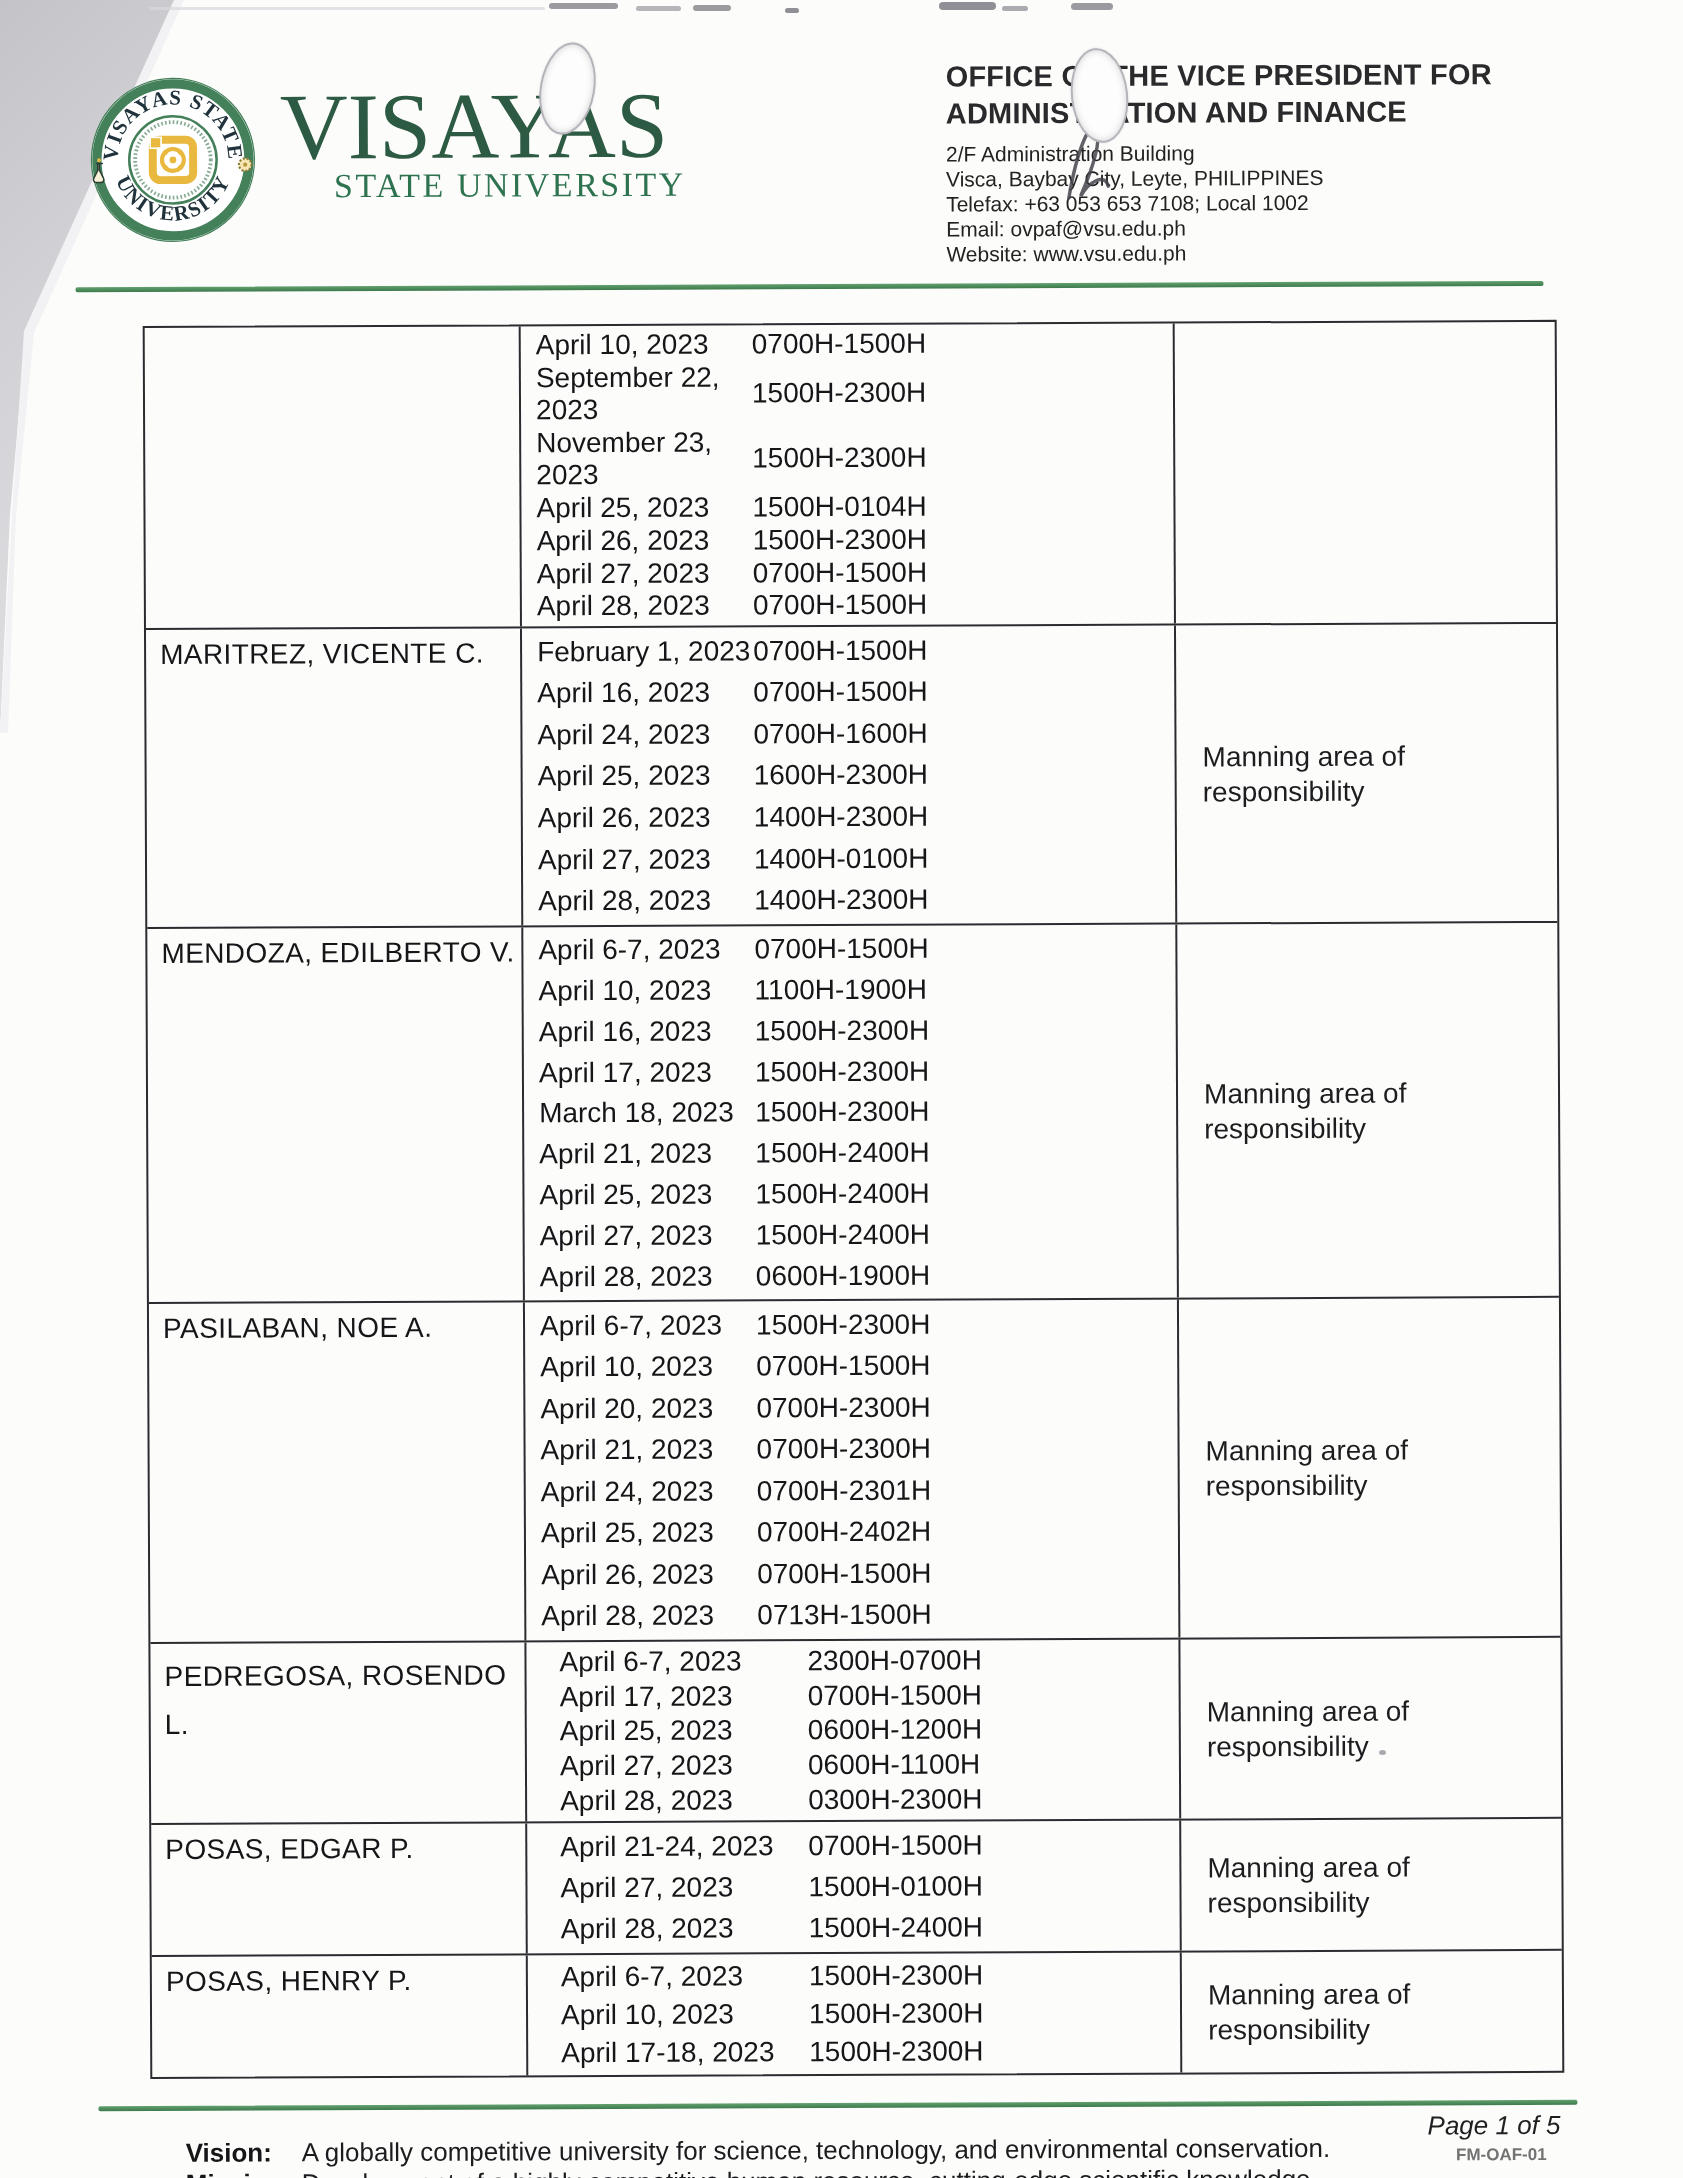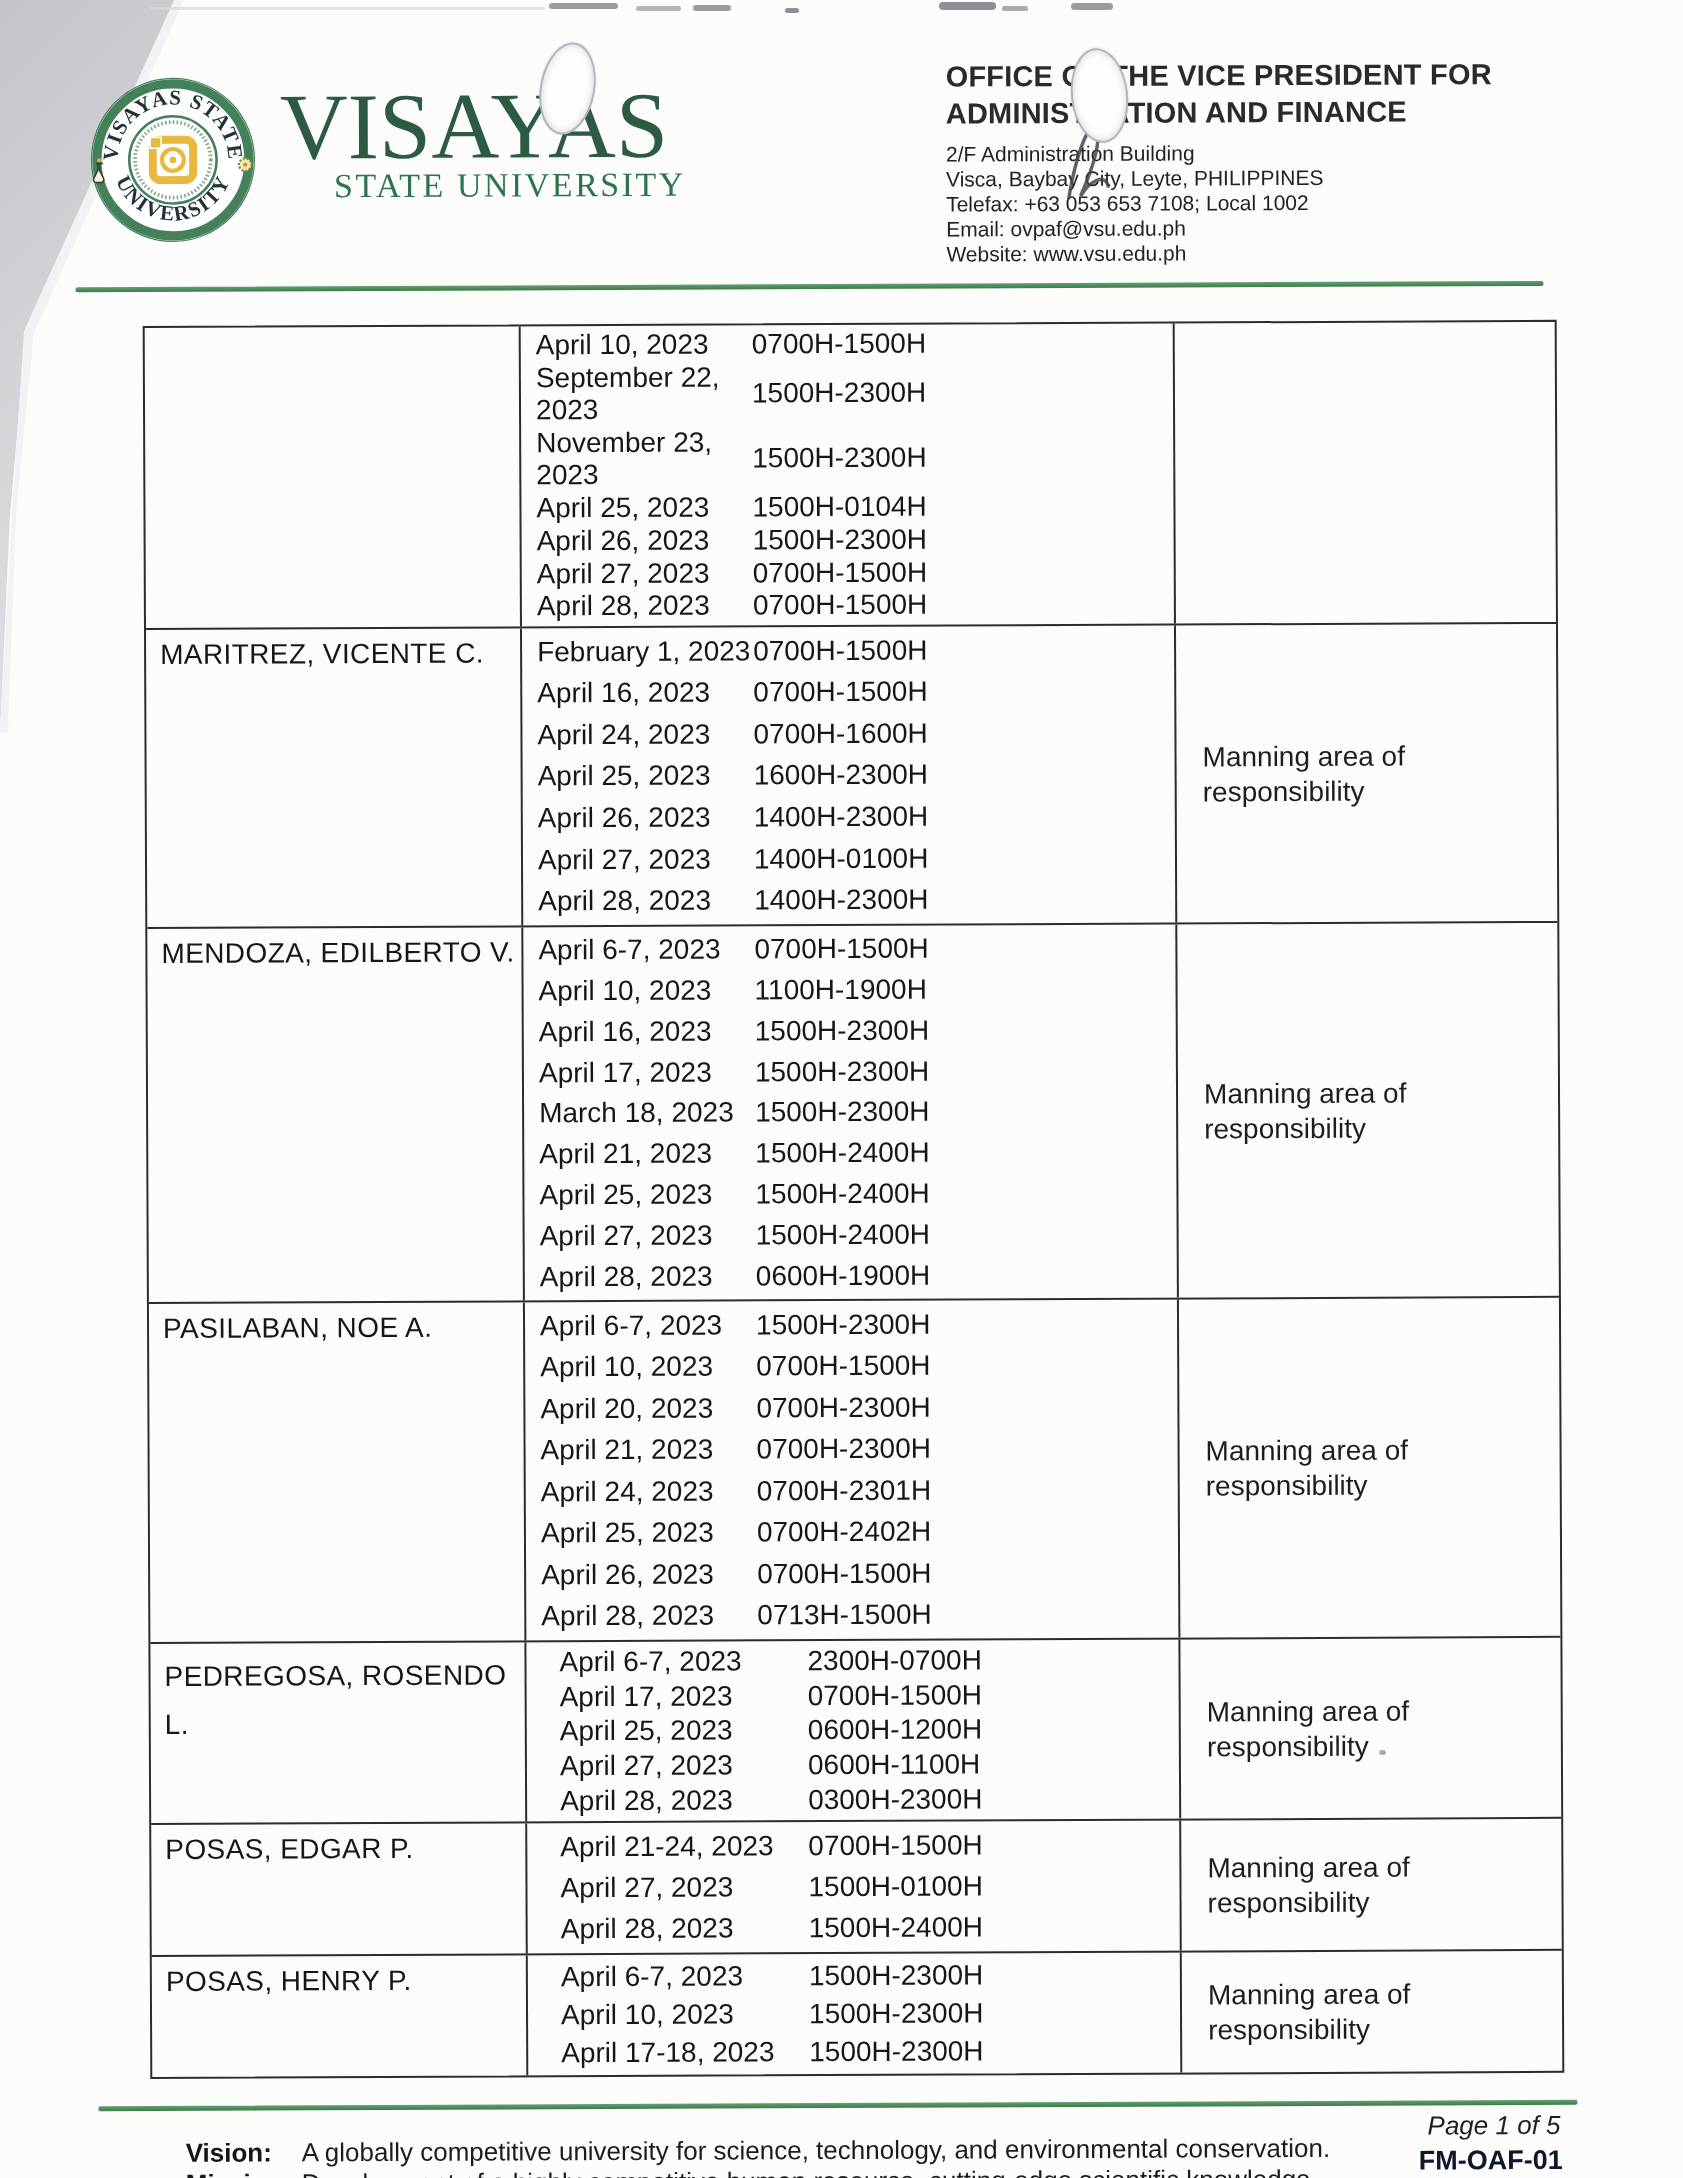--- a/index.html
+++ b/index.html
@@ -66,21 +66,21 @@
     justify-content:space-around;padding:3px 0;}
   .rcell{flex:1;border-left:2px solid #2c2c30;box-sizing:border-box;
     display:flex;align-items:center;padding-left:26px;}
   .rtext{width:236px;line-height:35px;font-size:28px;color:#1d1d1f;}
   .srow{display:flex;align-items:center;padding-left:15px;}
   .srow .d{width:216px;flex:none;}
   .sec.shift .srow{padding-left:33px;}
   .sec.shift .srow .d{width:248px;}
   
   .pg{position:absolute;right:127px;top:2113px;font-style:italic;font-size:26px;color:#1f1f22;}
-  .fm{position:absolute;right:125px;top:2148px;font-weight:bold;font-size:27px;color:#0f172a;}
+  .fm{position:absolute;right:141px;top:2148px;font-weight:bold;font-size:17px;color:#737373;}
   .vm-label{position:absolute;left:139px;font-weight:bold;font-size:26px;color:#161618;margin-left:42px;}
   .vm-text{position:absolute;left:297px;font-size:26px;color:#1c1c1e;white-space:nowrap;}
 </style>
 </head>
 <body>
 
 <div class="page">
 
   <div class="corner-wedge"></div>
   <div class="corner-wedge-inner"></div>

